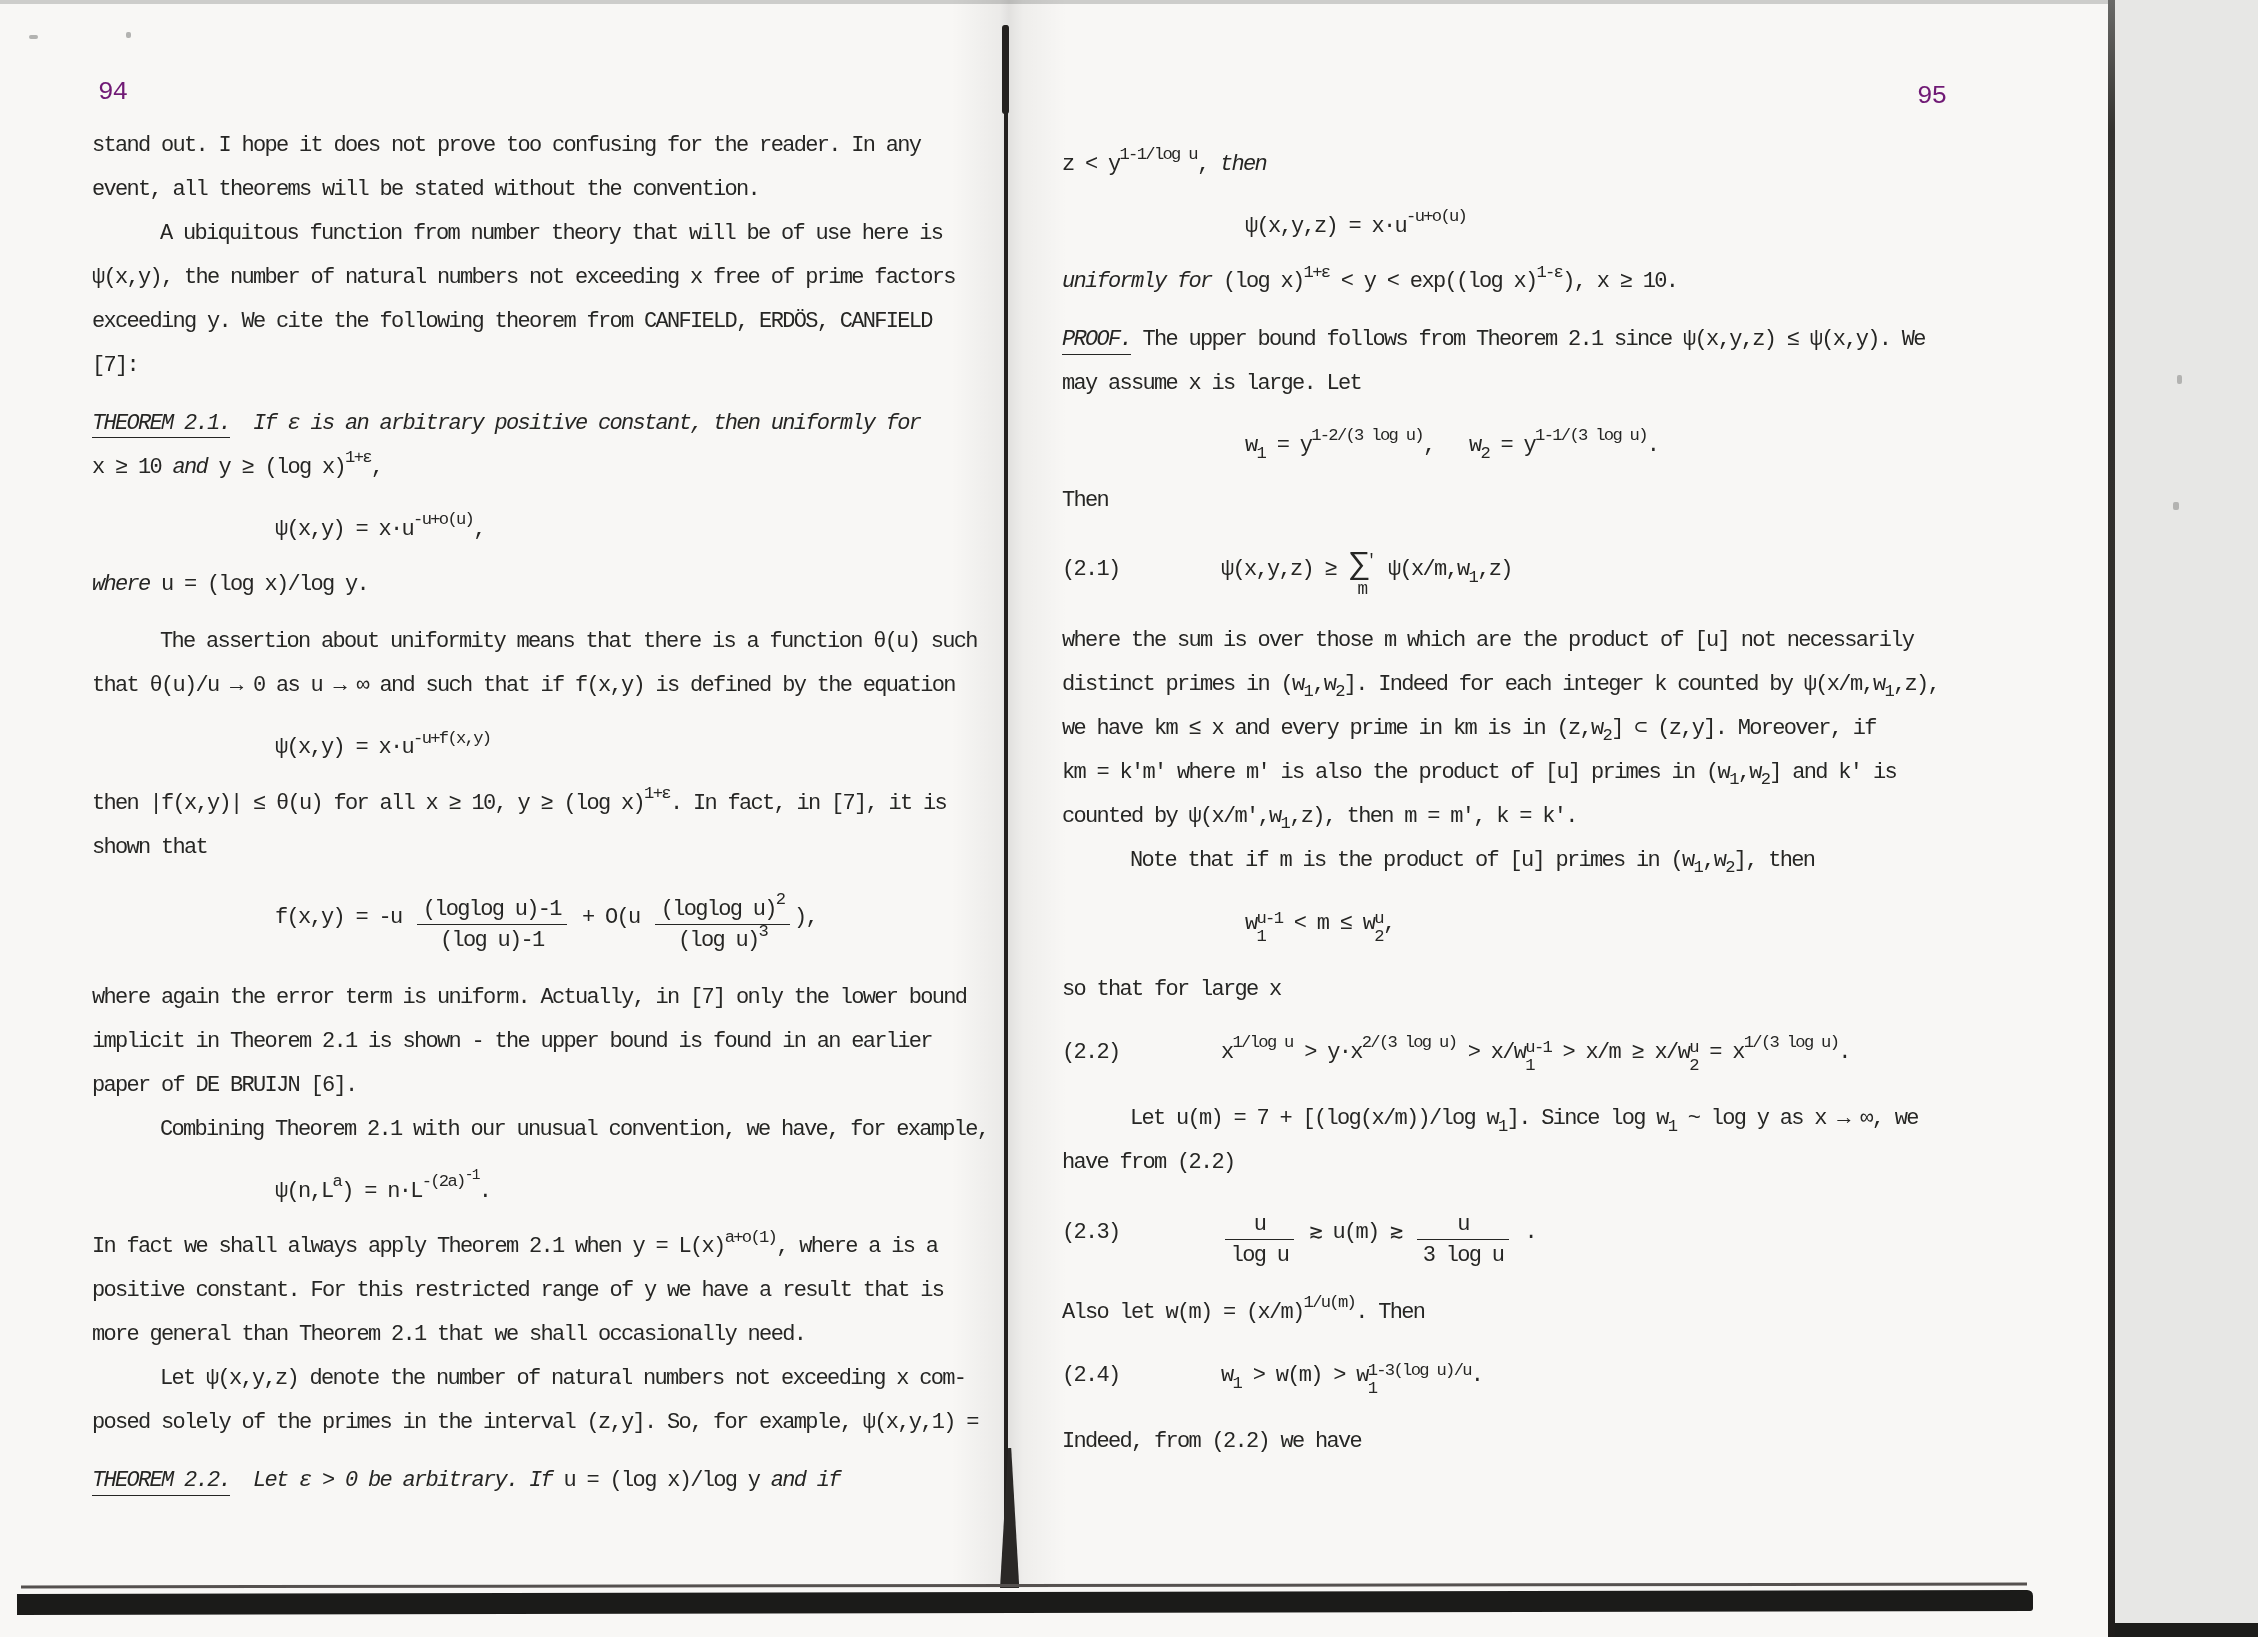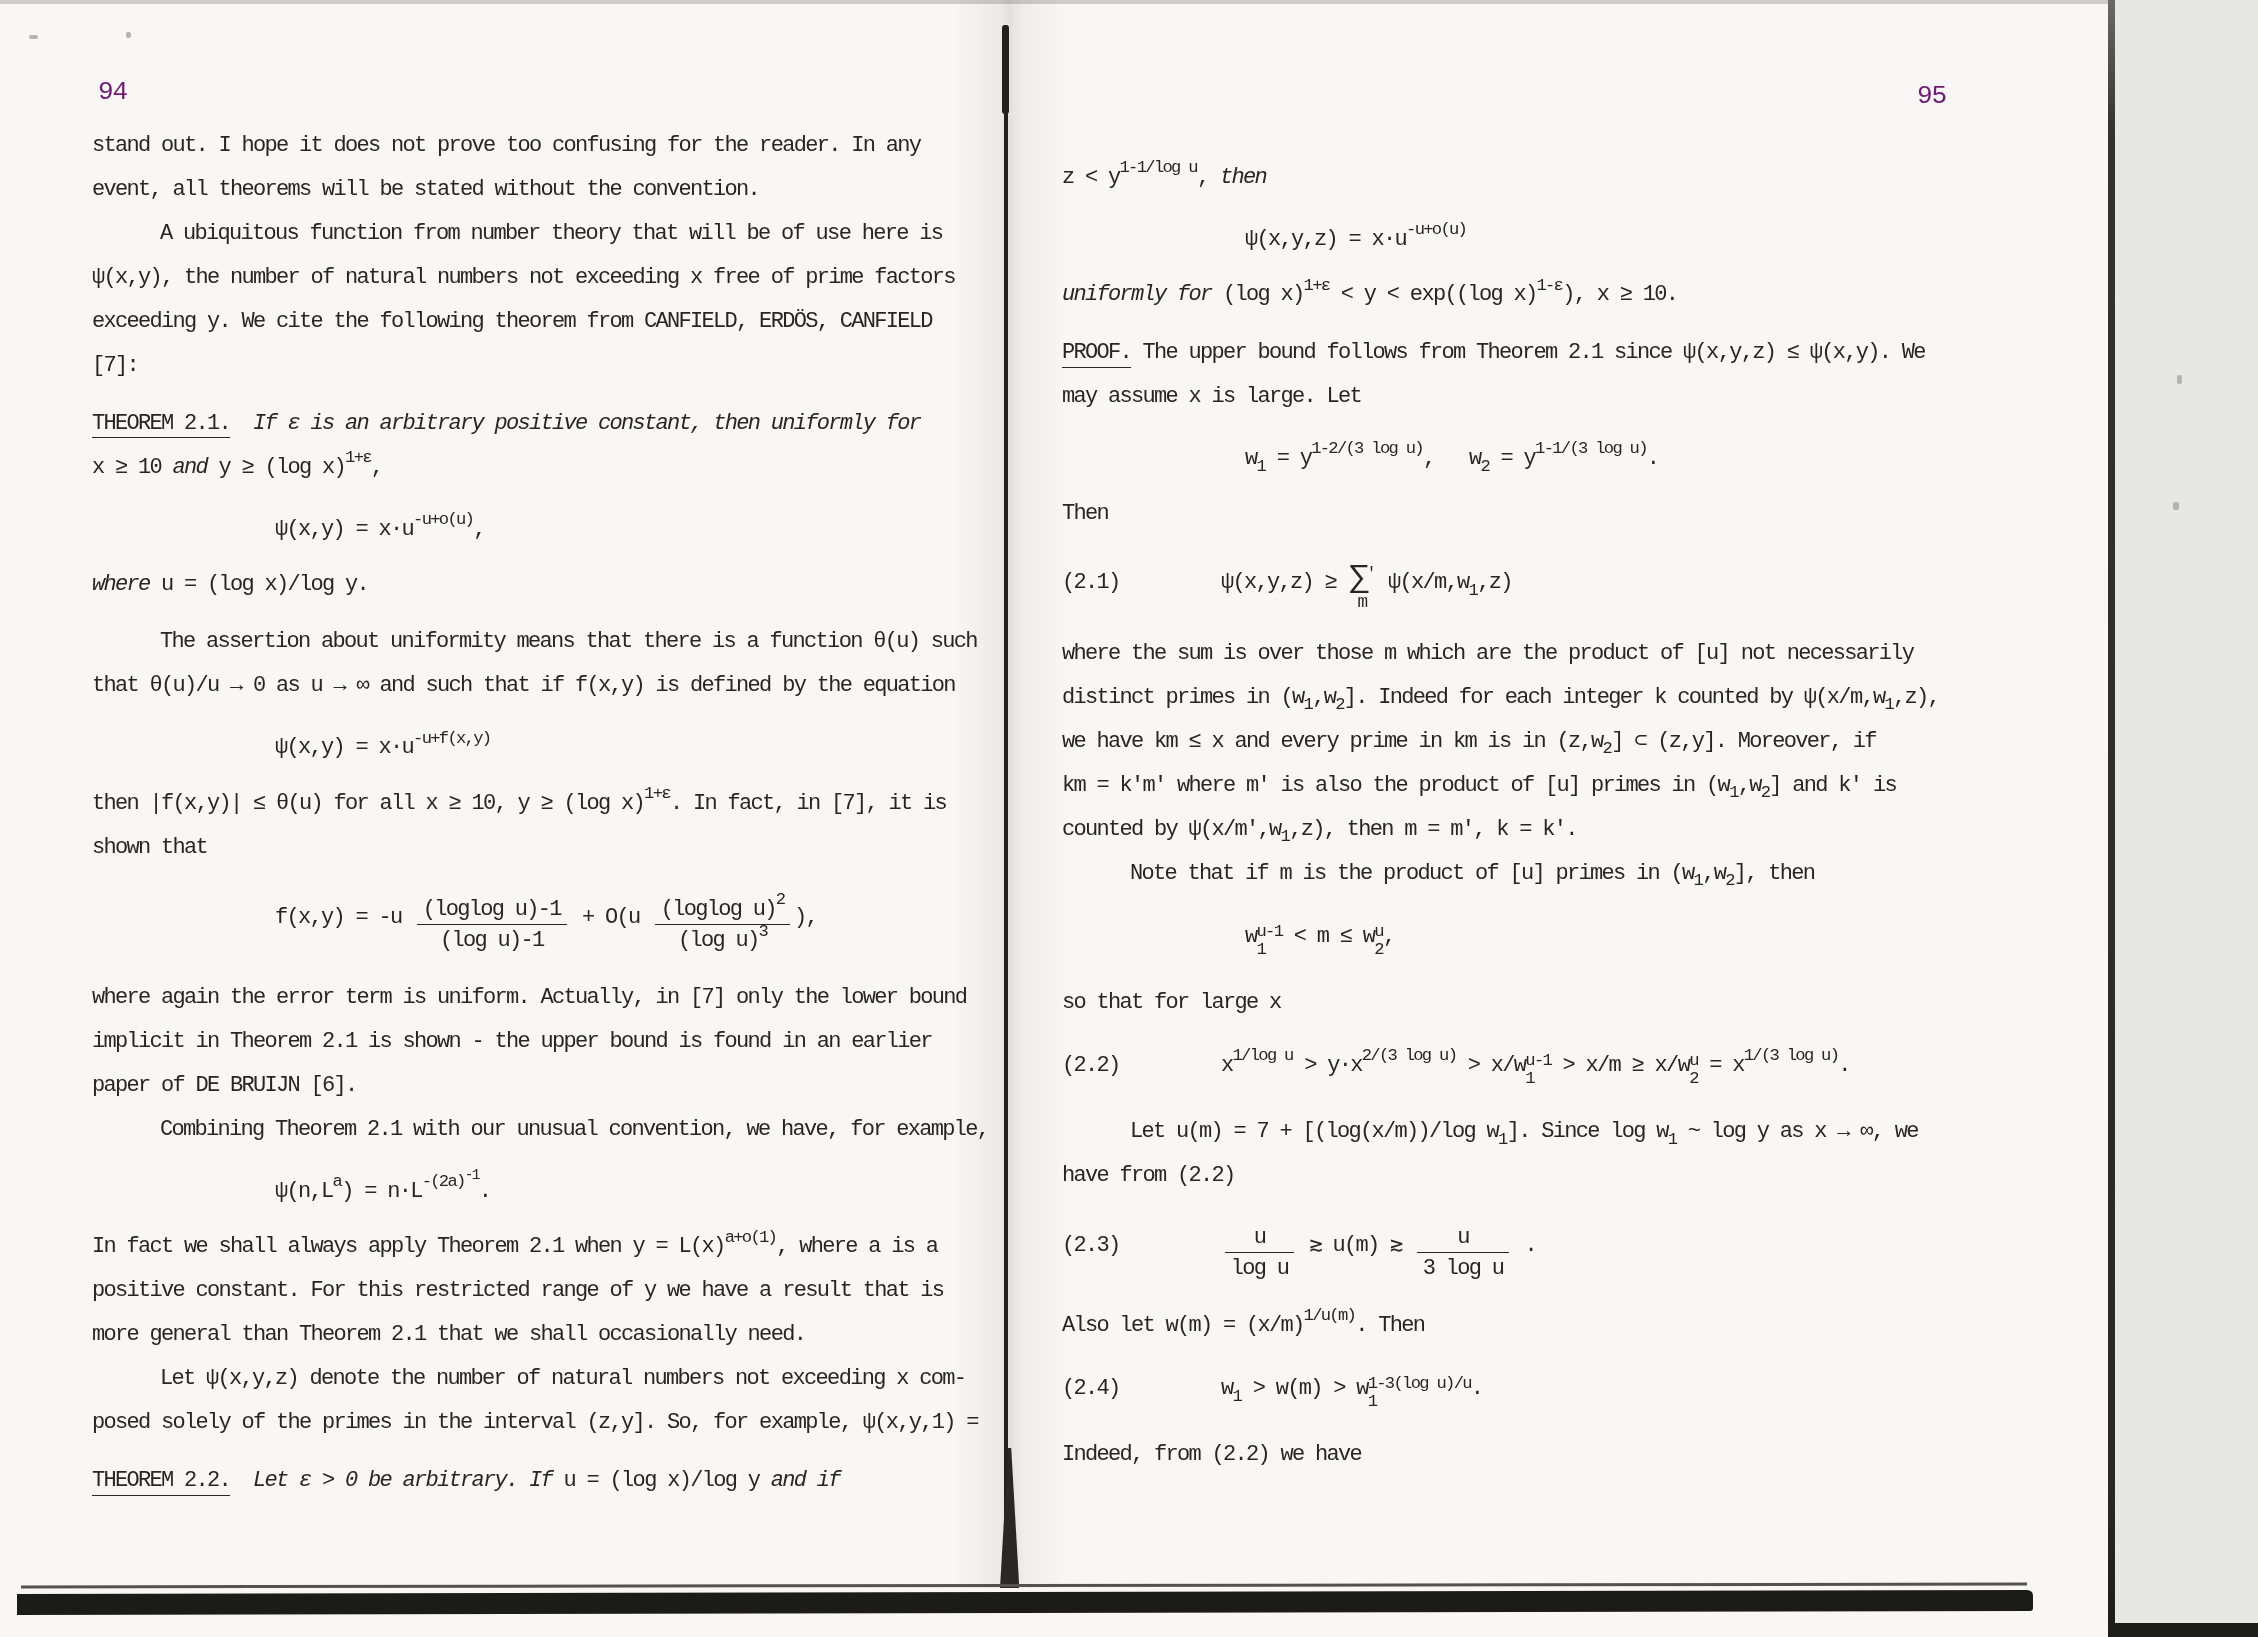--- a/index.html
+++ b/index.html
@@ -28,21 +28,21 @@
   
   .pageno{position:absolute;font-size:26px;color:#701a75;letter-spacing:-1px;}
   .col{position:absolute;color:#262624;font-size:22px;letter-spacing:-1.7px;}
   .line{height:44px;line-height:44px;white-space:pre;}
   .indent{padding-left:68px;}
   .gap{margin-top:13.5px;}
   .display{margin:13.5px 0 15.4px;padding:13.5px 0 5.8px 183px;line-height:1.15;white-space:pre;}
   .display.labeled{padding-left:0;}
   .eqlabel{display:inline-block;width:159px;}
   .s-i{font-style:italic;}
-  .s-u{border-bottom:1.9px solid currentColor;padding-bottom:1.9px;}
+  .s-u{border-bottom:1.9px solid currentColor;padding-bottom:1.9px;font-style:italic;}
   .s-sup{font-size:0.78em;position:relative;top:-0.62em;}
   .s-sup2{font-size:0.66em;position:relative;top:-1.22em;}
   .s-sub{font-size:0.78em;position:relative;top:0.38em;}
   .frac{display:inline-block;vertical-align:-1.05em;text-align:center;line-height:1.2;margin:0 3.9px;}
   .fnum{display:block;border-bottom:1.9px solid currentColor;padding:0 5.8px 1px;}
   .fden{display:block;padding:2.9px 5.8px 0;}
   .stk{display:inline-block;vertical-align:-0.72em;font-size:0.78em;line-height:1.08;text-align:left;}
   .stku,.stkd{display:block;}
   .sum{display:inline-block;vertical-align:-0.85em;text-align:center;line-height:0.95;margin:0 1.9px;}
   .sumrow{display:block;}
@@ -94,21 +94,21 @@
     <div class="line"><span class="s-n">paper of DE BRUIJN [6].</span></div>
     <div class="line indent"><span class="s-n">Combining Theorem 2.1 with our unusual convention, we have, for example,</span></div>
     <div class="display"><span class="s-n">ψ(n,L</span><span class="s-sup">a</span><span class="s-n">) = n·L</span><span class="s-sup">-(2a)</span><span class="s-sup2">-1</span><span class="s-n">.</span></div>
     <div class="line"><span class="s-n">In fact we shall always apply Theorem 2.1 when y = L(x)</span><span class="s-sup">a+o(1)</span><span class="s-n">, where a is a</span></div>
     <div class="line"><span class="s-n">positive constant. For this restricted range of y we have a result that is</span></div>
     <div class="line"><span class="s-n">more general than Theorem 2.1 that we shall occasionally need.</span></div>
     <div class="line indent"><span class="s-n">Let ψ(x,y,z) denote the number of natural numbers not exceeding x com-</span></div>
     <div class="line"><span class="s-n">posed solely of the primes in the interval (z,y]. So, for example, ψ(x,y,1) =</span></div>
     <div class="line gap"><span class="s-u">THEOREM 2.2.</span><span class="s-n">  </span><span class="s-i">Let ε &gt; 0 be arbitrary. If</span><span class="s-n"> u = (log x)/log y </span><span class="s-i">and if</span></div>
   </div>
-<div class="col" style="left:1062px;top:156px;width:951px;">
+<div class="col" style="left:1062px;top:143px;width:951px;">
     <div class="line"><span class="s-n">z &lt; y</span><span class="s-sup">1-1/log u</span><span class="s-n">, </span><span class="s-i">then</span></div>
     <div class="display"><span class="s-n">ψ(x,y,z) = x·u</span><span class="s-sup">-u+o(u)</span></div>
     <div class="line"><span class="s-i">uniformly for</span><span class="s-n"> (log x)</span><span class="s-sup">1+ε</span><span class="s-n"> &lt; y &lt; exp((log x)</span><span class="s-sup">1-ε</span><span class="s-n">), x ≥ 10.</span></div>
     <div class="line gap"><span class="s-u">PROOF.</span><span class="s-n"> The upper bound follows from Theorem 2.1 since ψ(x,y,z) ≤ ψ(x,y). We</span></div>
     <div class="line"><span class="s-n">may assume x is large. Let</span></div>
     <div class="display"><span class="s-n">w</span><span class="s-sub">1</span><span class="s-n"> = y</span><span class="s-sup">1-2/(3 log u)</span><span class="s-n">,   w</span><span class="s-sub">2</span><span class="s-n"> = y</span><span class="s-sup">1-1/(3 log u)</span><span class="s-n">.</span></div>
     <div class="line"><span class="s-n">Then</span></div>
     <div class="display labeled"><span class="eqlabel">(2.1)</span><span class="s-n">ψ(x,y,z) ≥ </span><span class="sum"><span class="sumrow"><span class="sigma">∑</span><span class="sump">'</span></span><span class="sumb">m</span></span><span class="s-n"> ψ(x/m,w</span><span class="s-sub">1</span><span class="s-n">,z)</span></div>
     <div class="line"><span class="s-n">where the sum is over those m which are the product of [u] not necessarily</span></div>
     <div class="line"><span class="s-n">distinct primes in (w</span><span class="s-sub">1</span><span class="s-n">,w</span><span class="s-sub">2</span><span class="s-n">]. Indeed for each integer k counted by ψ(x/m,w</span><span class="s-sub">1</span><span class="s-n">,z),</span></div>

